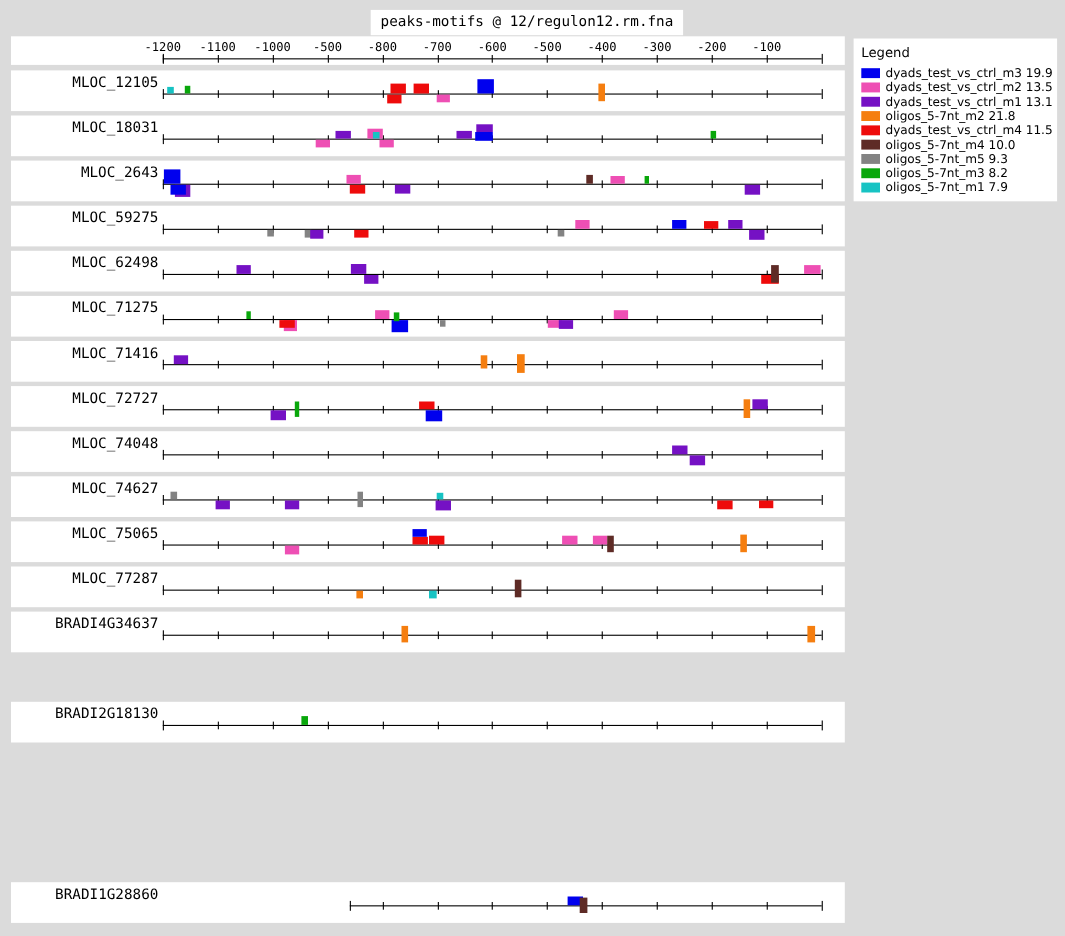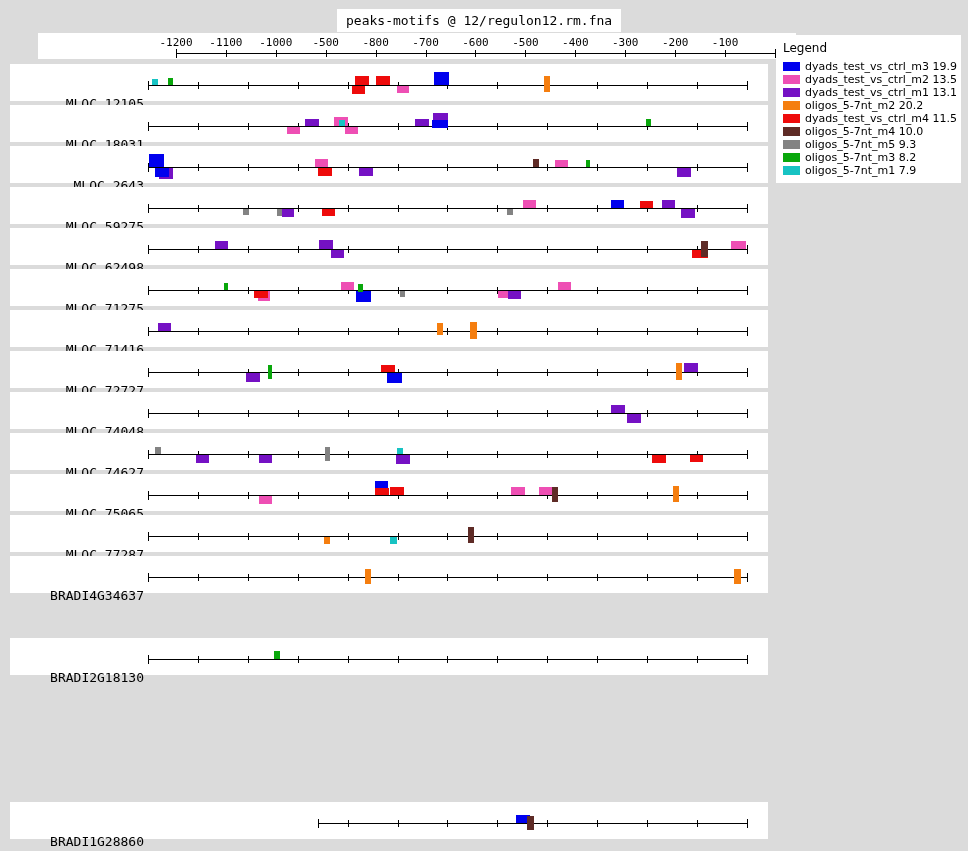--- a/index.html
+++ b/index.html
@@ -1,34 +1,34 @@
 <!DOCTYPE html>
 <html><head>
 <meta charset="utf-8">
 <style>
   html,body{margin:0;padding:0;background:#DBDBDB;}
   #page{position:relative;width:968px;height:851px;background:#DBDBDB;overflow:hidden;
         font-family:"DejaVu Sans",sans-serif;color:#000;}
   #title-box{position:absolute;top:9px;left:337px;background:#fff;padding:4px 9px;
              font:13px "DejaVu Sans Mono",monospace;white-space:nowrap;}
   .panel{position:absolute;background:#fff;}
-  #ruler{left:10px;top:33px;width:758px;height:26px;margin-left:28px;}
+  #ruler{left:10px;top:33px;width:758px;height:26px;}
   .rline{position:absolute;top:20px;height:1px;background:#000;}
   .rcap{position:absolute;top:16px;width:1px;height:9px;background:#000;}
   .rtick{position:absolute;top:17px;width:1px;height:7px;background:#000;}
   .rlabel{position:absolute;top:3px;transform:translateX(-50%);
           font:11px "DejaVu Sans Mono",monospace;}
   #legend{left:776px;top:35px;width:185px;padding:6px 4px 6px 7px;box-sizing:border-box;}
   #legend-title{font:12px "DejaVu Sans",sans-serif;margin:0 0 5px 0;}
   .legend-item{display:flex;align-items:center;height:12px;margin-bottom:1px;
                font:11px "DejaVu Sans",sans-serif;white-space:nowrap;}
   .swatch{width:17px;height:9px;margin-right:5px;flex:0 0 auto;}
   #rows{position:absolute;left:10px;top:64px;width:758px;height:780px;}
   .row{position:absolute;left:0;width:758px;height:37px;background:#fff;}
-  .gene-label{position:absolute;top:32px;right:624px;line-height:13px;
+  .gene-label{position:absolute;top:4px;right:624px;line-height:13px;
               font:13px "DejaVu Sans Mono",monospace;white-space:nowrap;text-align:right;}
   .bline{position:absolute;top:21px;height:1px;background:#000;}
   .cap{position:absolute;top:17px;width:1px;height:9px;background:#000;}
   .tick{position:absolute;top:18px;width:1px;height:7px;background:#000;}
   .feat{position:absolute;}
 </style>
 </head>
 <body>
 
 <div id="page">
@@ -72,21 +72,21 @@
         <div class="legend-item">
           <div class="swatch" style="background: rgb(238, 79, 180);"></div>
           <div class="">dyads_test_vs_ctrl_m2 13.5</div>
         </div>
         <div class="legend-item">
           <div class="swatch" style="background: rgb(117, 17, 196);"></div>
           <div class="">dyads_test_vs_ctrl_m1 13.1</div>
         </div>
         <div class="legend-item">
           <div class="swatch" style="background: rgb(245, 126, 15);"></div>
-          <div class="">oligos_5-7nt_m2 20.2</div>
+          <div class="">oligos_5-7nt_m2 21.8</div>
         </div>
         <div class="legend-item">
           <div class="swatch" style="background: rgb(238, 11, 11);"></div>
           <div class="">dyads_test_vs_ctrl_m4 11.5</div>
         </div>
         <div class="legend-item">
           <div class="swatch" style="background: rgb(94, 43, 38);"></div>
           <div class="">oligos_5-7nt_m4 10.0</div>
         </div>
         <div class="legend-item">

